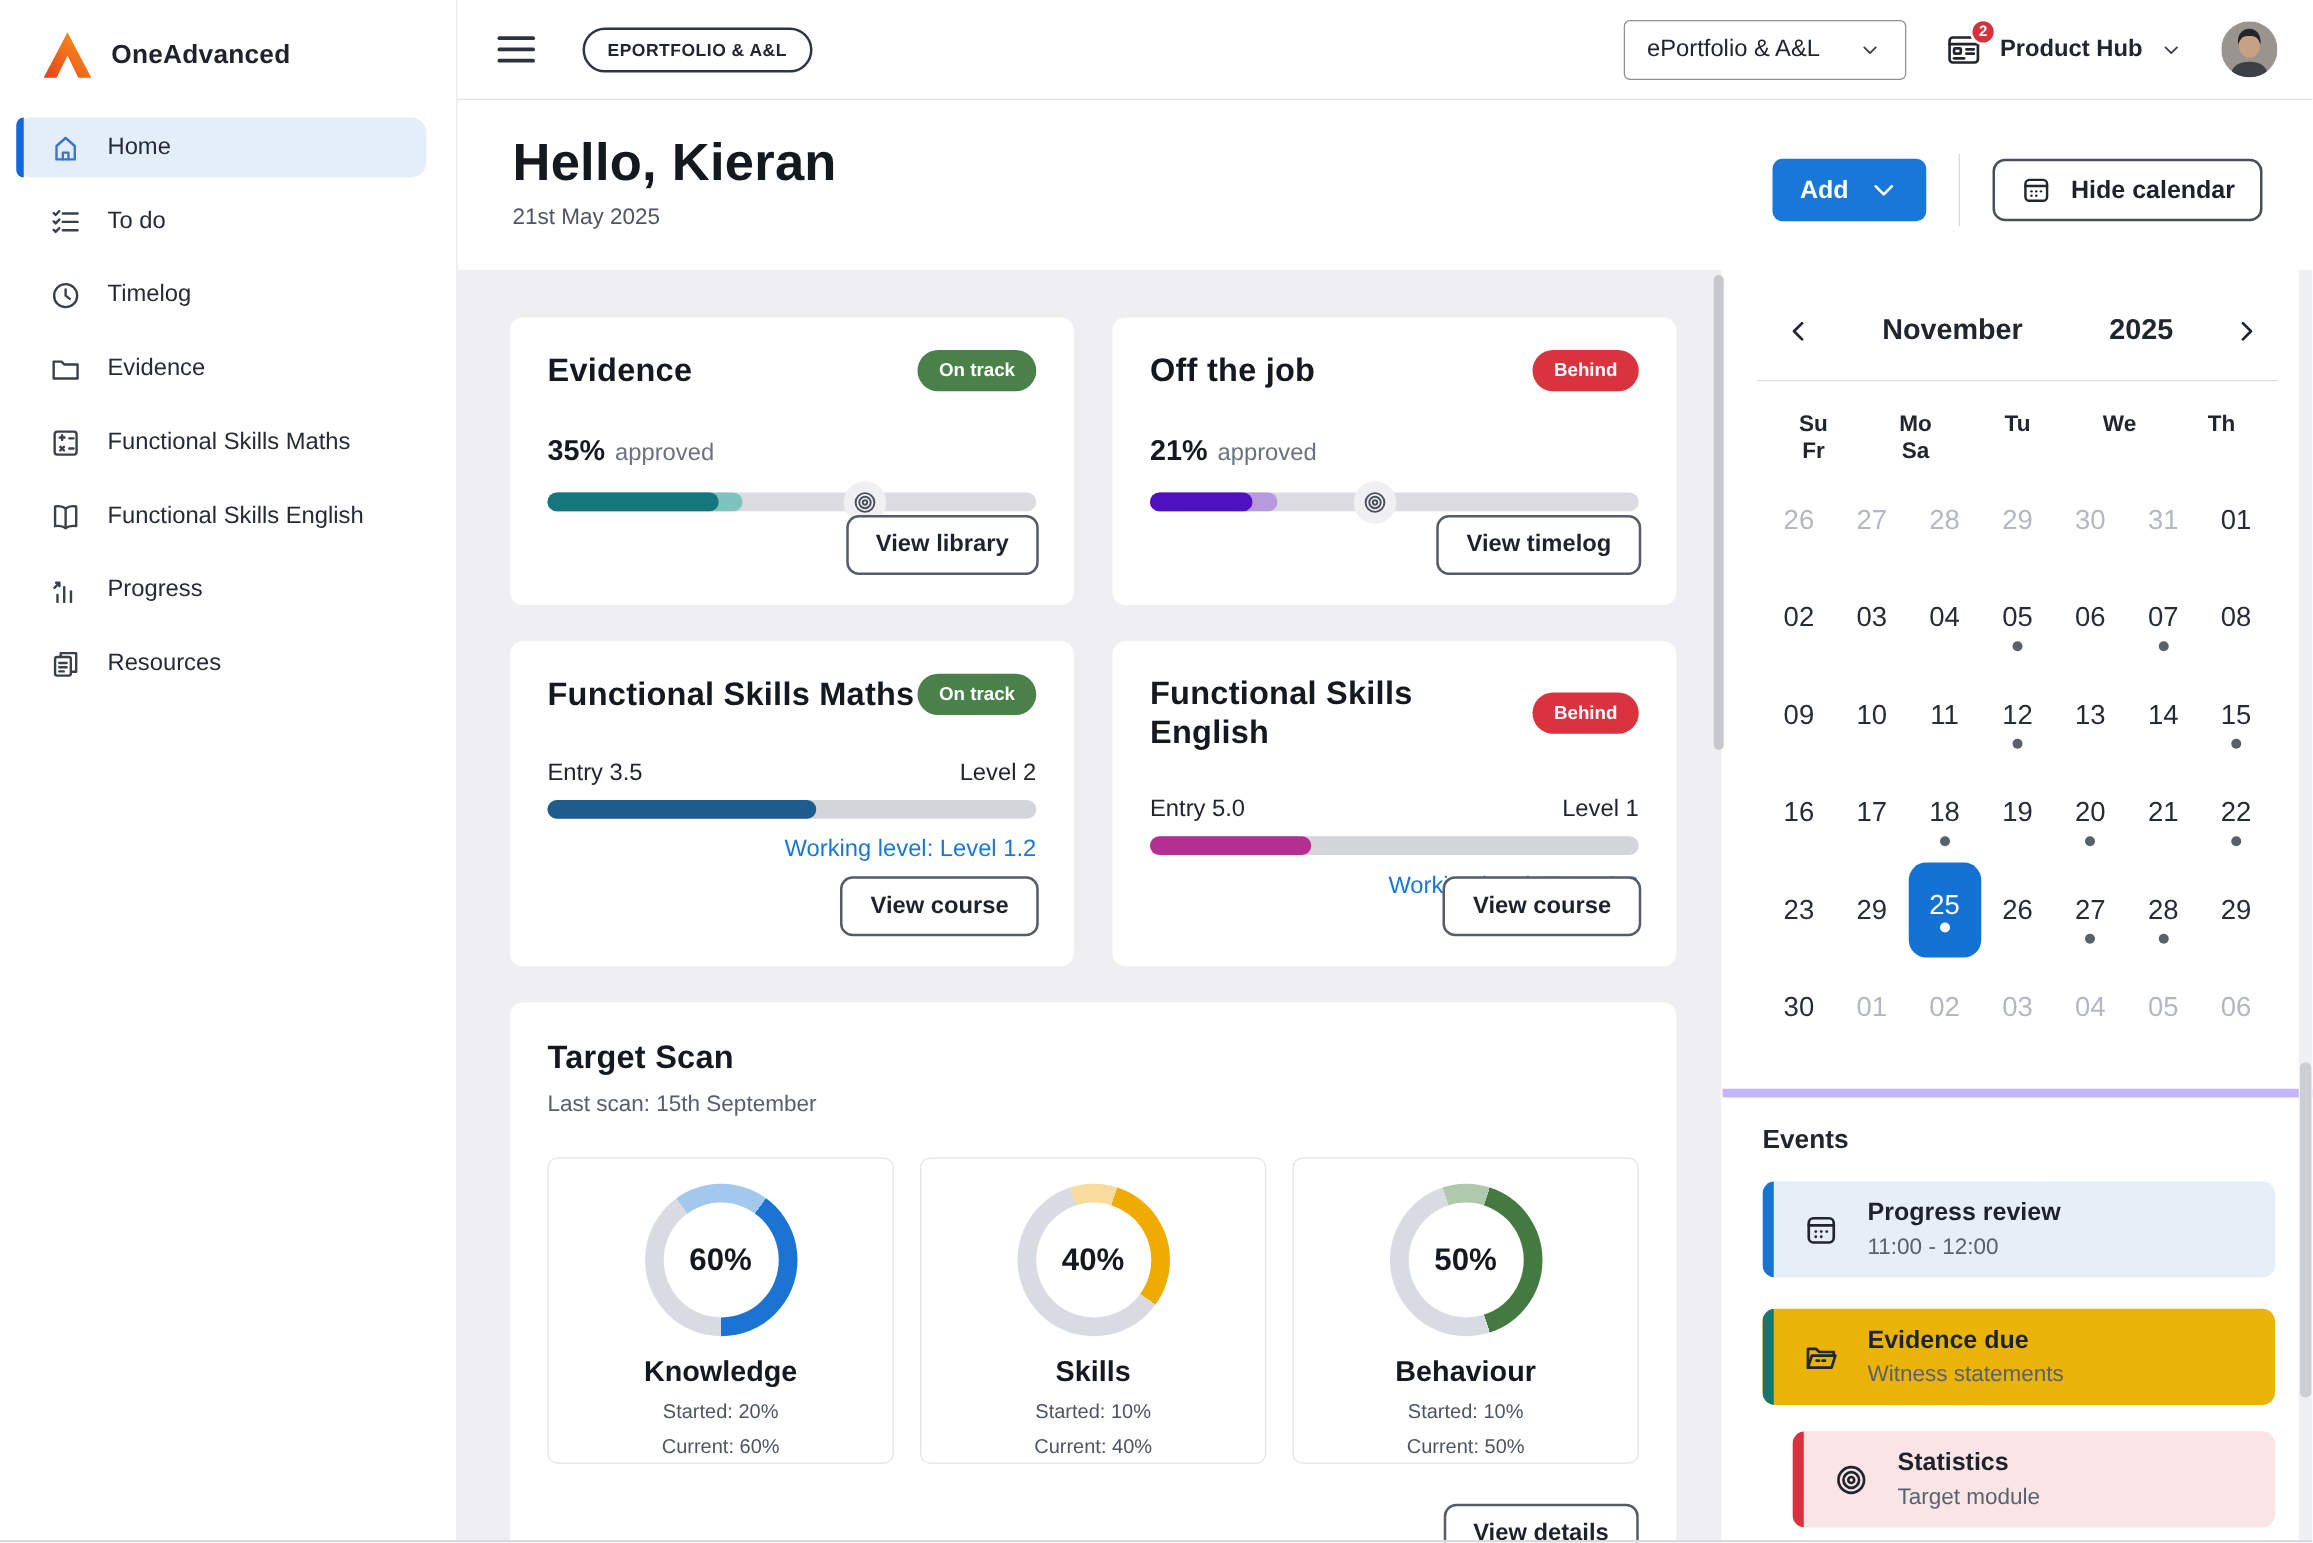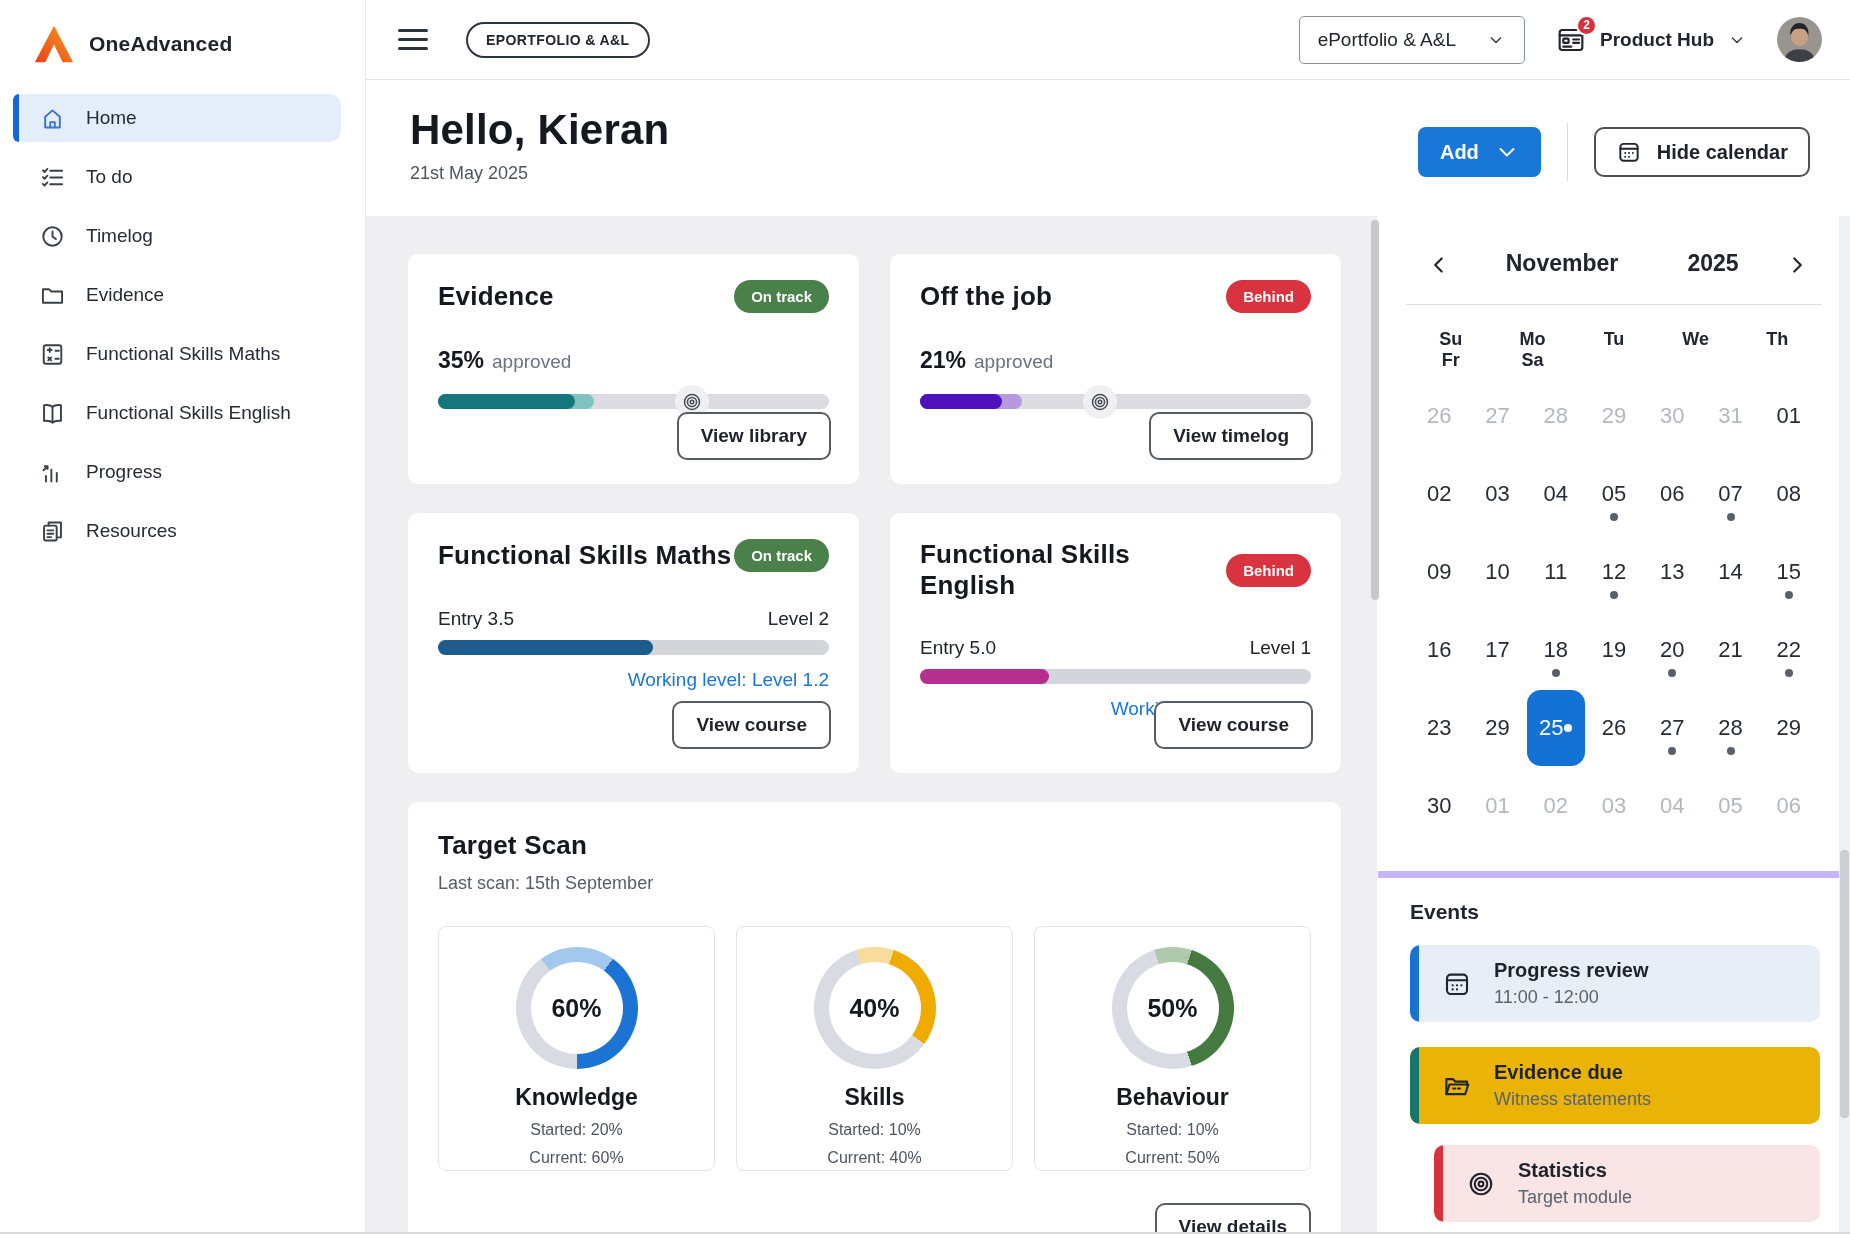--- a/index.html
+++ b/index.html
@@ -118,21 +118,21 @@
   .cal-divider { height:1px; background:#dcdde1; margin:0 -4px; }
   .cal-week { display:grid; grid-template-columns:repeat(5,1fr); margin-top:24px;
     font-size:18px; font-weight:700; color:#20252e; text-align:center; }
   .cal-grid { display:grid; grid-template-columns:repeat(7,1fr); grid-auto-rows:78px; margin-top:6px; }
   .cal-cell { position:relative; display:flex; align-items:center; justify-content:center;
     font-size:22px; font-weight:500; color:#262c35; cursor:pointer; }
   .cal-cell.muted { color:#b3b7c0; }
   .cal-cell .dot { position:absolute; left:50%; transform:translateX(-50%); bottom:12px;
     width:8px; height:8px; border-radius:50%; background:#5a6069; }
   .sel-box { width:58px; height:76px; background:#1472d4; border-radius:14px; color:#fff;
-    display:flex; flex-direction:row; align-items:center; justify-content:center; gap:1px; }
+    display:flex; flex-direction:column; align-items:center; justify-content:center; gap:1px; }
   .sel-box .sdot { width:8px; height:8px; border-radius:50%; background:#fff; }
 
   .events { margin:26px -32px 0; padding:22px 30px 0 32px; border-top:7px solid #c4b5fd; }
   .events h3 { font-size:21px; font-weight:700; color:#20252e; }
   .event { position:relative; display:flex; align-items:center; gap:22px; border-radius:10px;
     margin-top:21px; height:77px; padding-left:32px; overflow:hidden; cursor:pointer; }
   .event::before { content:""; position:absolute; left:0; top:0; bottom:0; width:9px;
     background:var(--bar); border-radius:10px 0 0 10px; }
   .event .eico { width:30px; height:30px; color:#20252e; flex:0 0 30px; }
   .event .eico svg { width:30px; height:30px; }

